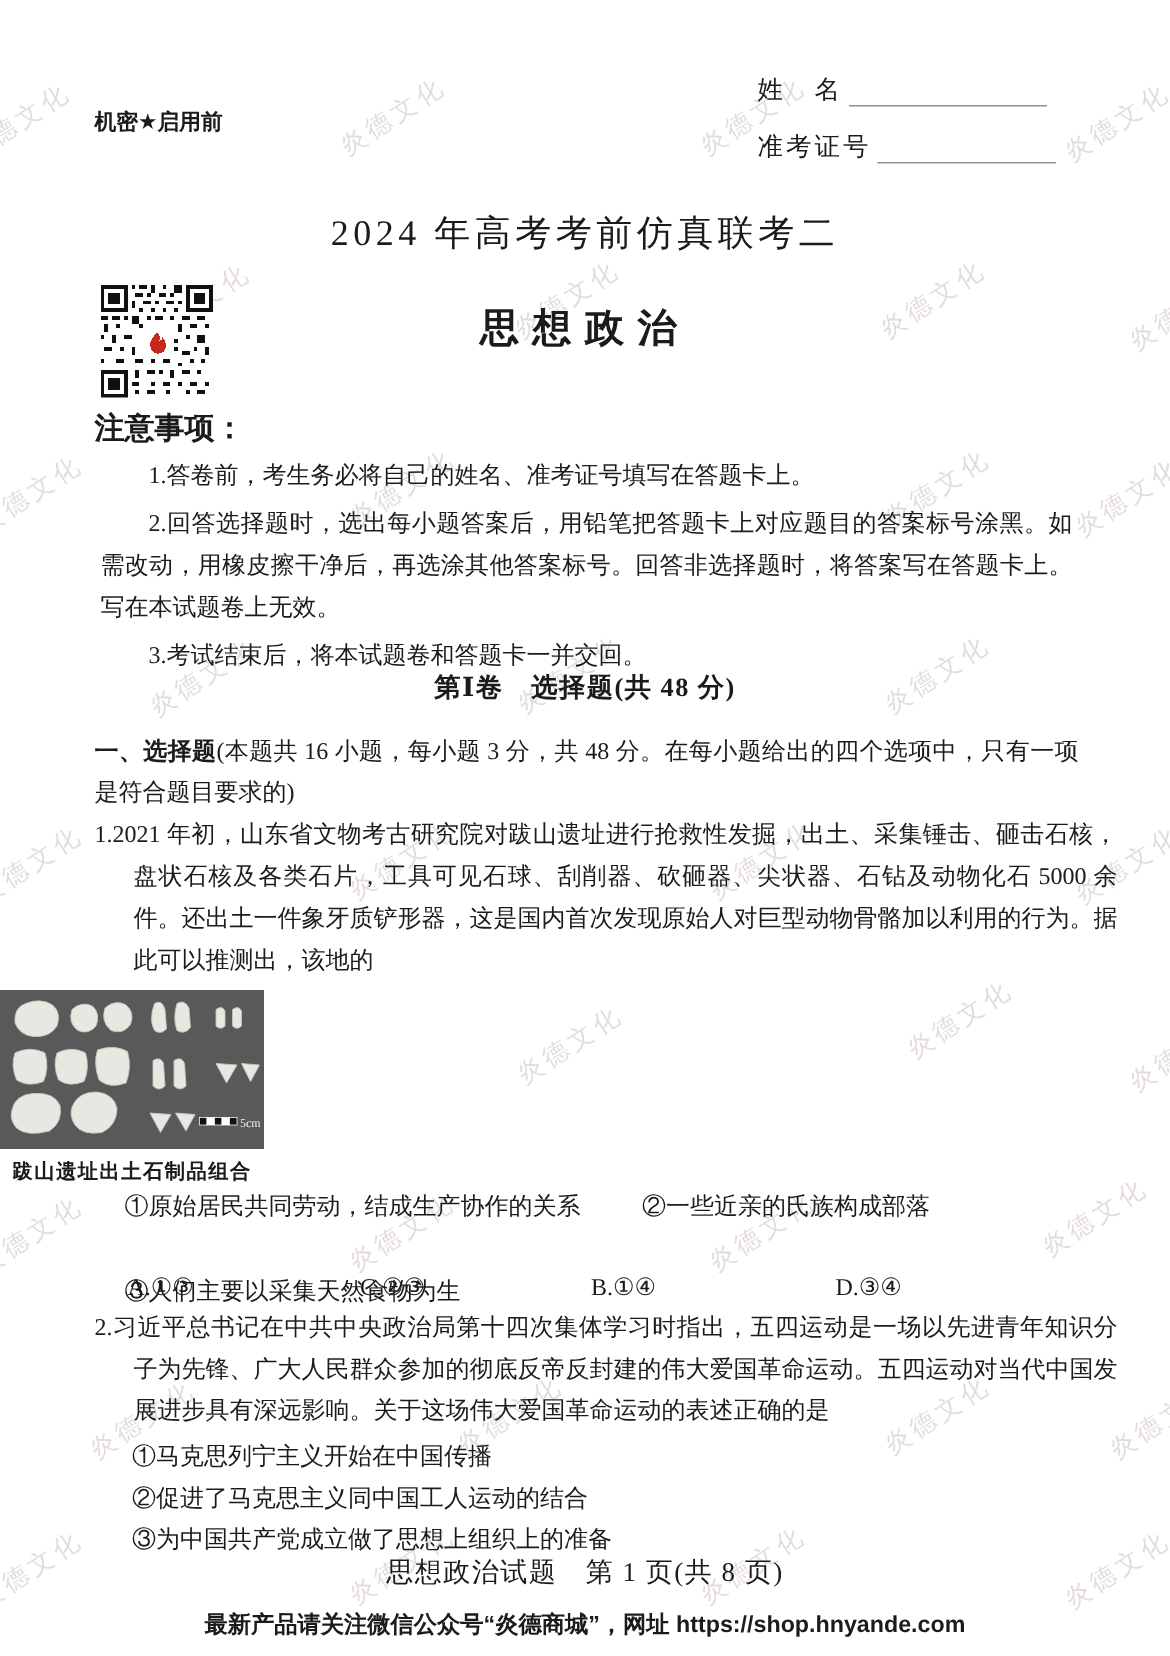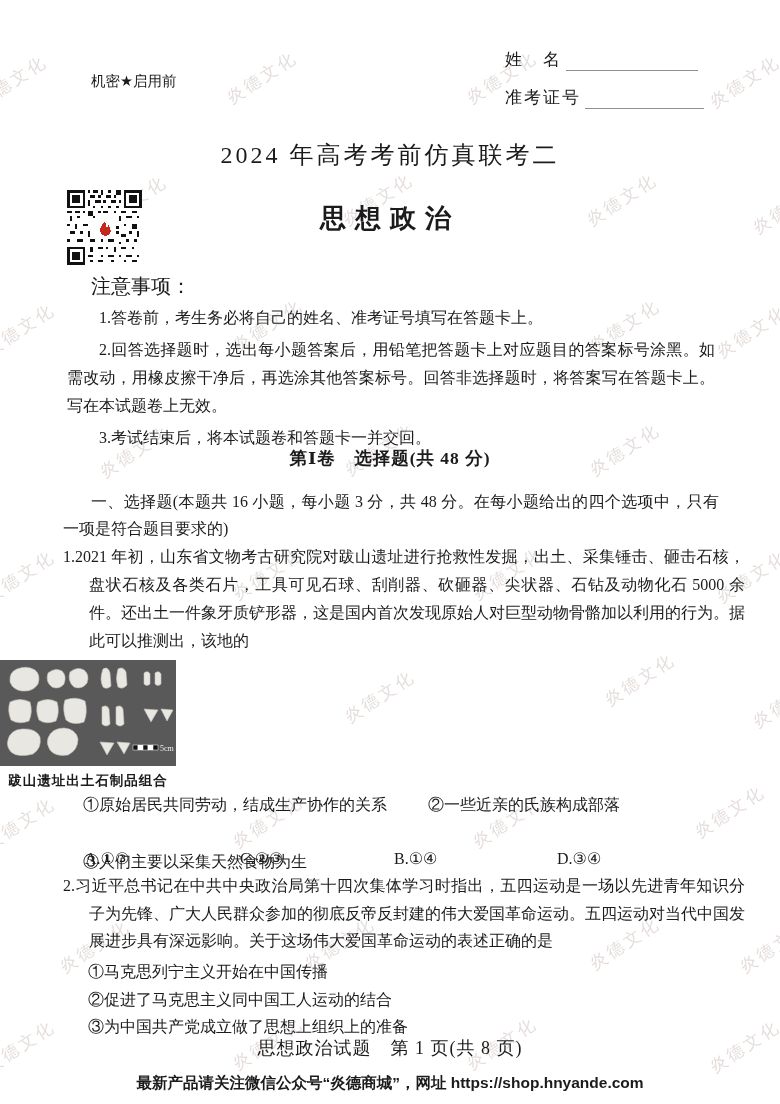--- a/index.html
+++ b/index.html
@@ -3,21 +3,21 @@
 <meta charset="utf-8">
 <style>
   html,body{margin:0;padding:0;background:#e8e8e8;}
   .page{
     position:relative; width:780px; height:1104px; margin:0 auto;
     background:#ffffff; overflow:hidden;
     font-family:"Liberation Serif","DejaVu Serif",serif;
     color:#1b1b1b; font-size:16px;
   }
   .sans{font-family:"Liberation Sans","DejaVu Sans",sans-serif;}
-  .bold{font-weight:normal;margin-left:28px;}
+  .bold{font-weight:bold;}
   .abs{position:absolute;}
   .center{left:0;right:0;text-align:center;}
 
   
   .wm{
     position:absolute; white-space:nowrap;
     font-size:17px; letter-spacing:3px; color:#c9bcb7; opacity:.5;
     transform:rotate(-33deg); pointer-events:none;
     font-family:"Liberation Serif","DejaVu Serif",serif;
   }

